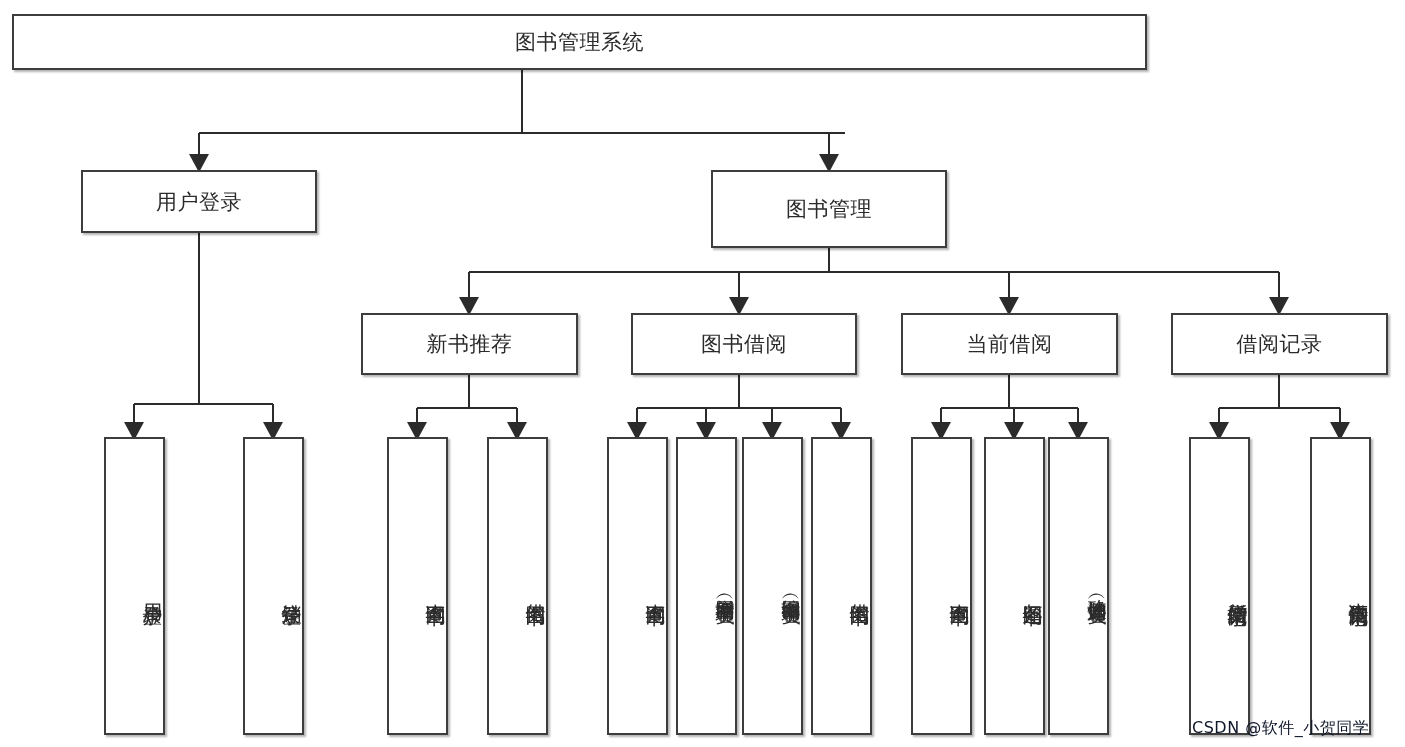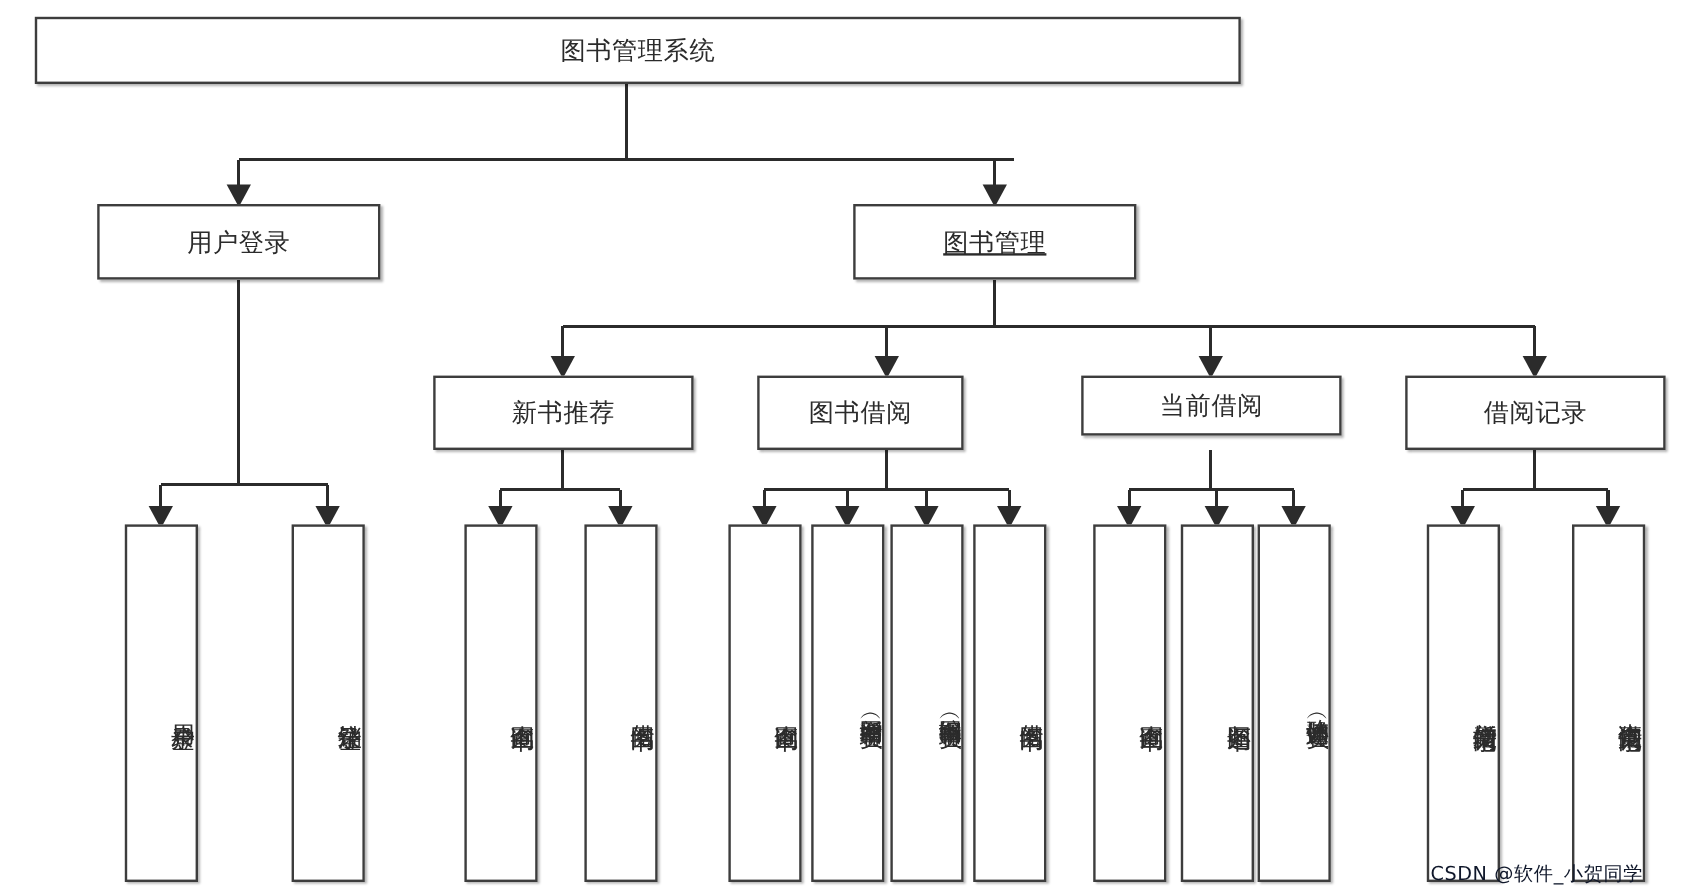--- a/index.html
+++ b/index.html
@@ -115,38 +115,38 @@
       <path d="M1014,408 L1014,430" marker-end="url(#arrow)"></path>
       <path d="M1078,408 L1078,430" marker-end="url(#arrow)"></path>
 
       <path d="M1279,375 L1279,408"></path>
       <path d="M1219,408 L1340,408"></path>
       <path d="M1219,408 L1219,430" marker-end="url(#arrow)"></path>
       <path d="M1340,408 L1340,430" marker-end="url(#arrow)"></path>
     </g>
   </svg>
 
-  <div class="node horizontal" style="left: 29px; top: 14px; width: 1005px; height: 56px;">
+  <div class="node horizontal" style="left: 12px; top: 14px; width: 1135px; height: 56px;">
     <span class="node-label">图书管理系统</span>
   </div>
 
   <div class="node horizontal" style="left: 81px; top: 170px; width: 236px; height: 63px;">
     <span class="node-label">用户登录</span>
   </div>
-  <div class="node horizontal" style="left: 711px; top: 170px; width: 236px; height: 63px; text-decoration: underline;">
+  <div class="node horizontal" style="left: 711px; top: 170px; width: 236px; height: 78px;">
     <span class="node-label">图书管理</span>
   </div>
 
   <div class="node horizontal" style="left: 361px; top: 313px; width: 217px; height: 62px; justify-content: center;">
     <span class="node-label">新书推荐</span>
   </div>
-  <div class="node horizontal" style="left: 631px; top: 313px; width: 172px; height: 62px;">
+  <div class="node horizontal" style="left: 631px; top: 313px; width: 226px; height: 62px;">
     <span class="node-label">图书借阅</span>
   </div>
-  <div class="node horizontal" style="left: 901px; top: 313px; width: 217px; height: 50px;">
+  <div class="node horizontal" style="left: 901px; top: 313px; width: 217px; height: 62px;">
     <span class="node-label">当前借阅</span>
   </div>
   <div class="node horizontal" style="left: 1171px; top: 313px; width: 217px; height: 62px;">
     <span class="node-label">借阅记录</span>
   </div>
 
   <div class="node vertical" style="left: 104px; top: 437px; width: 61px; height: 298px;">
     <span class="node-label">用户登录</span>
   </div>
   <div class="node vertical" style="left: 243px; top: 437px; width: 61px; height: 298px;">

